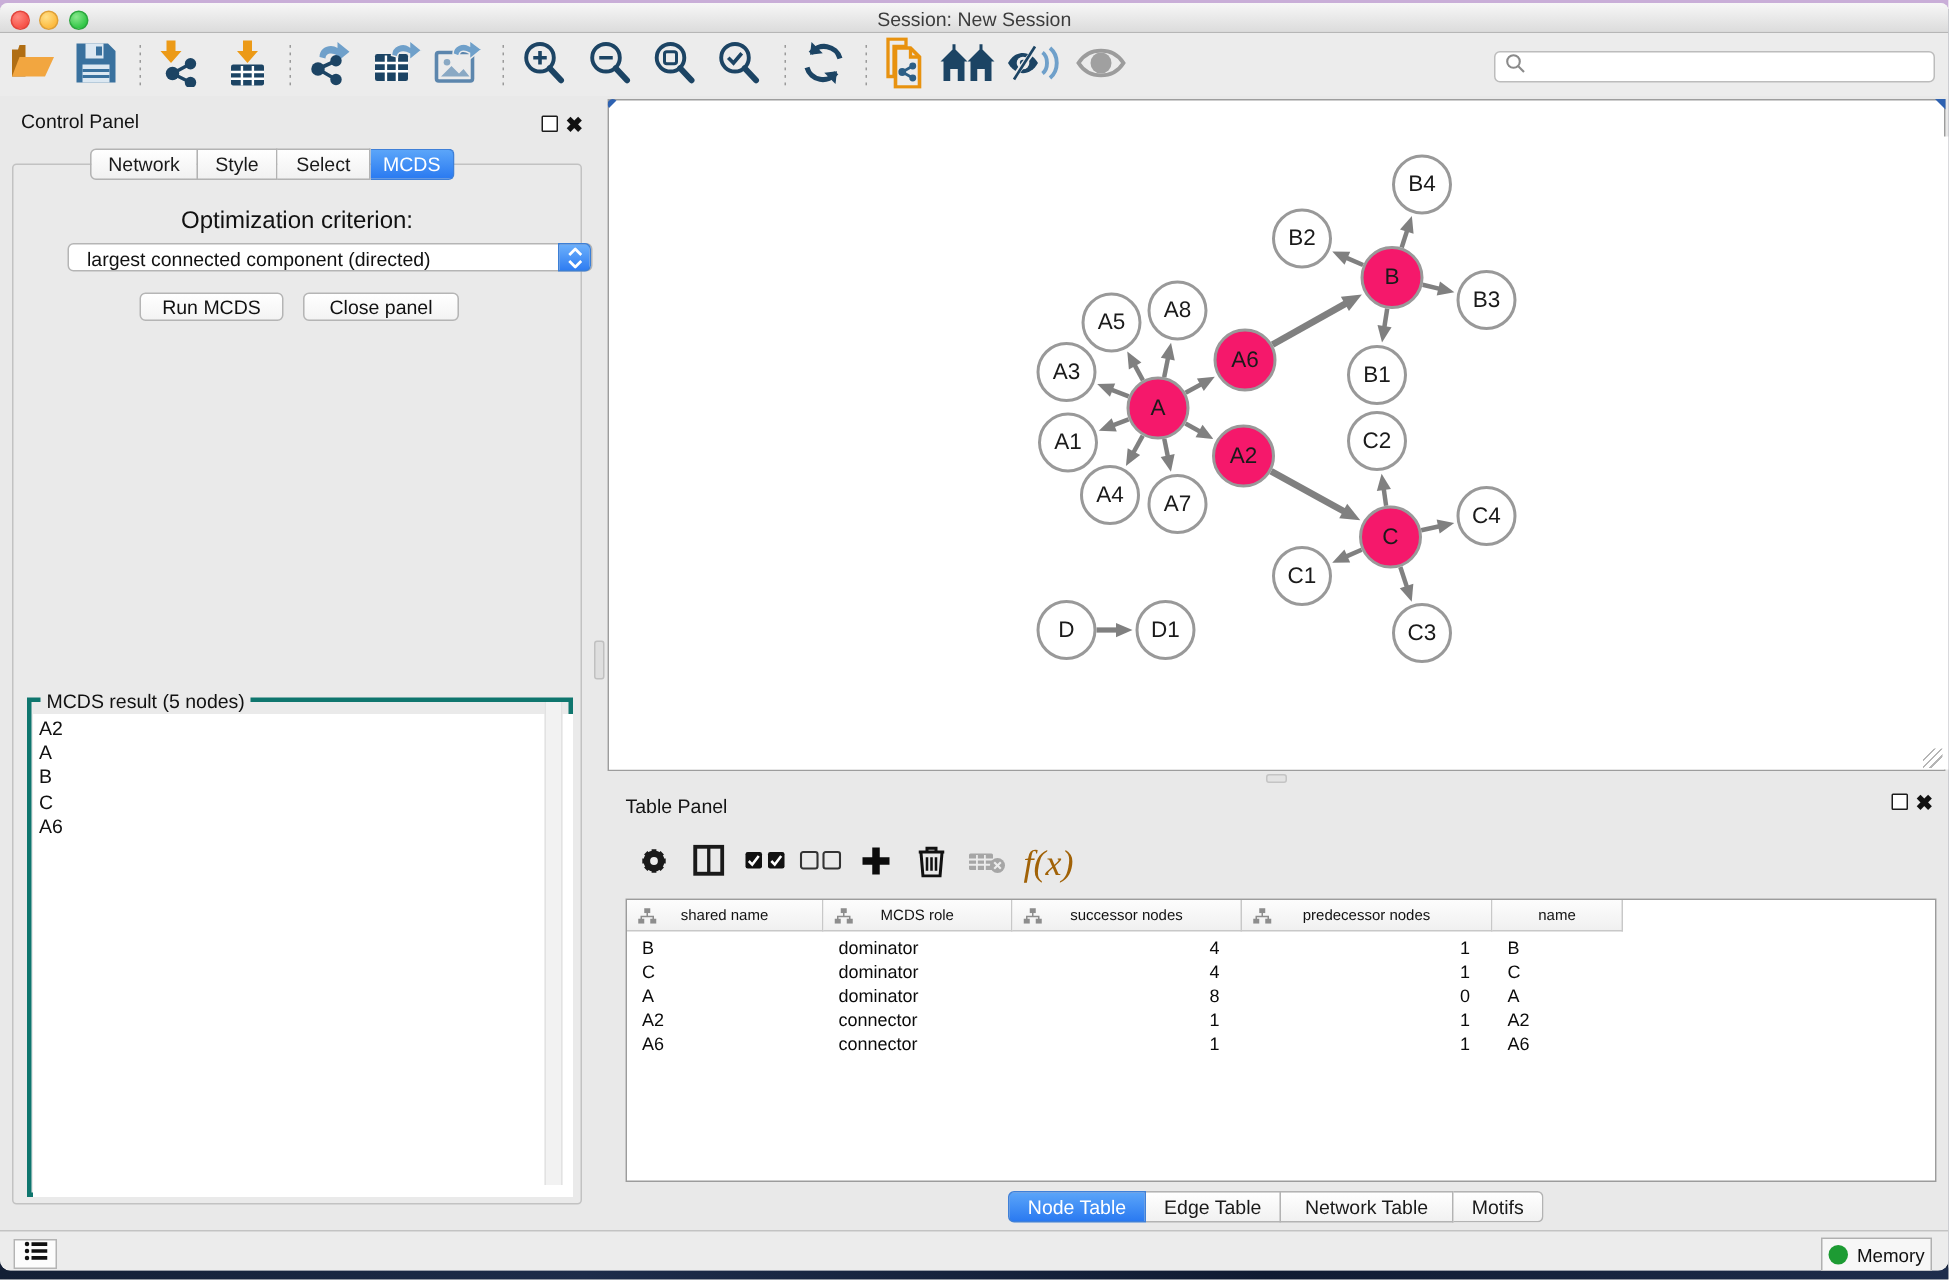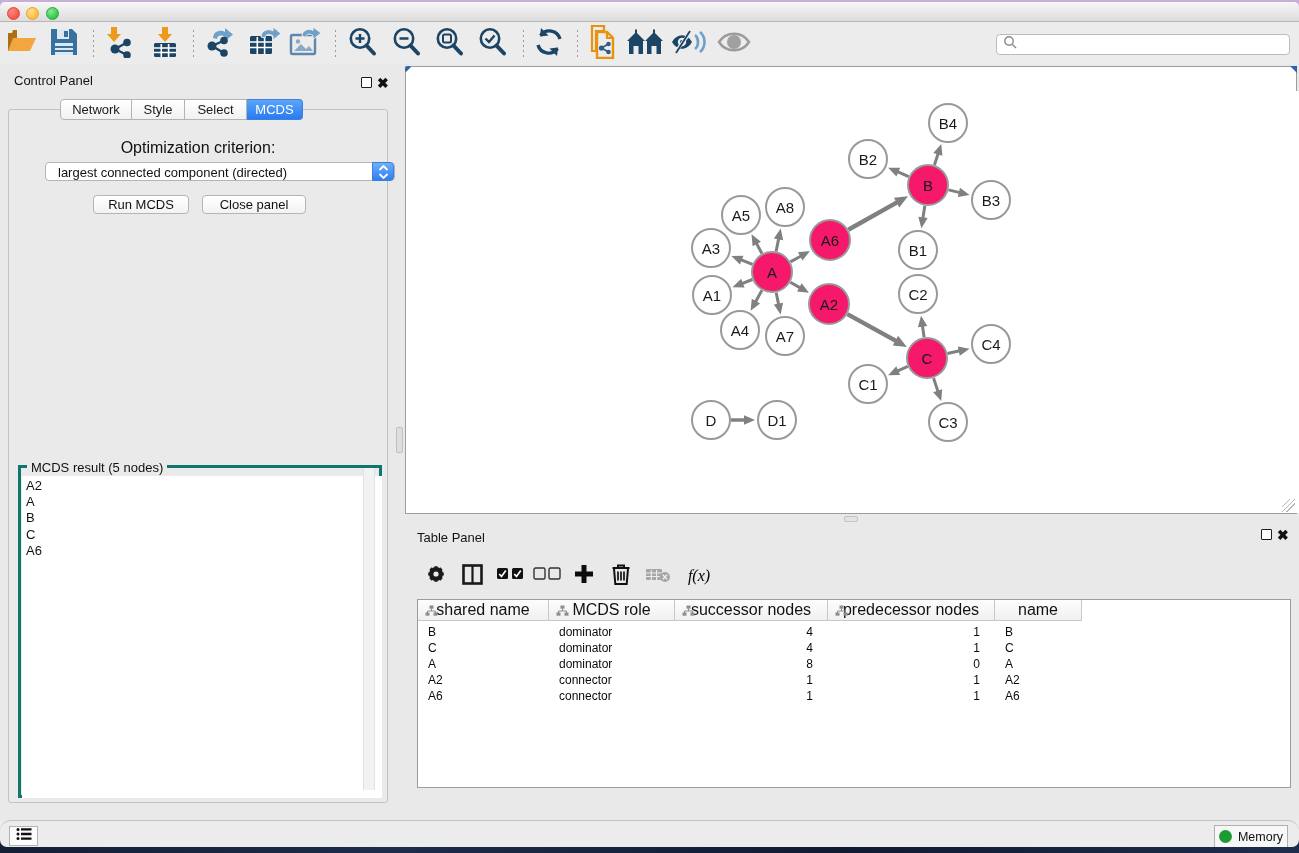--- a/index.html
+++ b/index.html
@@ -90,54 +90,55 @@
   .net-canvas { position:absolute; left:0; top:24px; width:1062px; height:422px; background:#fff; }
   .resize-grip { position:absolute; right:1px; bottom:1px; width:13px; height:13px;
     background:
       linear-gradient(135deg, transparent 0 5px,  #b5b5b5 5px 6px,  transparent 6px 8.5px, #b5b5b5 8.5px 9.5px, transparent 9.5px 12px, #b5b5b5 12px 13px, transparent 13px); }
 
   
   .tpanel { position:absolute; left:405px; top:458px; width:894px; height:298px; }
   .tp-head-title { position:absolute; left:12px; top:8px; font-size:13px; color:#141414; }
   .tp-toolbar { position:absolute; left:12px; top:33px; height:42px; display:flex; align-items:center; gap:0px; }
   .tp-tool { width:37px; height:36px; display:flex; align-items:center; justify-content:center; }
-  .fx-label { font-family:"Liberation Serif", serif; font-style:italic; font-size:16px; color:#000000; }
+  .fx-label { font-family:"Liberation Serif", serif; font-style:italic; font-size:24px; color:#a16207; }
   .dtable { position:absolute; left:12px; top:77px; width:874px; height:189px; background:#fff;
     border:1px solid #9c9c9c; overflow:hidden; }
   .dt-header { position:absolute; left:0; top:0; height:21px; display:flex; }
   .dt-hcell { position:relative; height:21px; background:linear-gradient(#fdfdfd,#f0f0f0);
     border-right:1px solid #c8c8c8; border-bottom:1px solid #c8c8c8;
-    font-size:16px; color:#111; display:flex; align-items:center; justify-content:center; }
+    font-size:10px; color:#111; display:flex; align-items:center; justify-content:center; }
   .dt-hcell .tree-ico { position:absolute; left:7px; top:5px; }
   .dt-rows { position:absolute; left:0; top:24px; width:100%; }
   .dt-row { display:flex; height:16px; line-height:16px; font-size:12px; color:#0b0b0b; }
   .dt-cell { overflow:hidden; white-space:nowrap; }
   .tp-tabs { position:absolute; left:267px; top:272px; height:21px; display:flex; }
   .tp-tabs .seg { font-size:13px; }
 
   
   .statusbar { position:absolute; left:0; top:818px; width:100%; height:27px; background:#ececec;
-    border-top:1px solid #c3c3c3;border-radius:11px; }
+    border-top:1px solid #c3c3c3; }
   .list-btn { position:absolute; left:9px; top:5px; width:29px; height:20px; background:#fcfcfc;
     border:1px solid #b4b4b4; display:flex; align-items:center; justify-content:center; }
   .memory-btn { position:absolute; right:11px; top:4px; width:74px; height:23px; background:#f7f7f7;
     border:1px solid #b0b0b0; display:flex; align-items:center; justify-content:center; gap:6px; }
   .memory-dot { width:13px; height:13px; border-radius:50%; background:#1d9b33; }
   .memory-btn span { font-size:12.5px; color:#111; }
 </style>
 </head>
 <body>
 
 <div class="desktop">
   <div class="app">
 
     <div class="titlebar">
       <div class="tl red"></div>
       <div class="tl yellow"></div>
       <div class="tl green"></div>
+      <div class="title">Session: New Session</div>
     </div>
 
     <div class="toolbar">
       <div class="tbtn" style="left:3px">
         <span>
           <svg width="33" height="30" viewBox="0 0 33 30">
             <path d="M3 6 L3 24 L12 24 L12 3 L8 3 L7 6 Z" fill="#b06e14"></path>
             <path d="M3 24 L8 11 L31 11 L25 24 Z" fill="#f2a640"></path>
           </svg>
         </span>
@@ -597,20 +598,26 @@
               <div class="dt-row">
                 <div class="dt-cell" style="width: 131px; text-align: left; padding: 0px 0px 0px 10px;">A6</div>
                 <div class="dt-cell" style="width: 126px; text-align: left; padding: 0px 0px 0px 10px;">connector</div>
                 <div class="dt-cell" style="width: 153px; text-align: right; padding: 0px 15px 0px 0px;">1</div>
                 <div class="dt-cell" style="width: 167px; text-align: right; padding: 0px 15px 0px 0px;">1</div>
                 <div class="dt-cell" style="width: 87px; text-align: left; padding: 0px 0px 0px 10px;">A6</div>
               </div>
             </div>
         </div>
 
+        <div class="tp-tabs" id="tp-tabs">
+            <div class="seg active" style="width: 92px;">Node Table</div>
+            <div class="seg" style="width: 90px;">Edge Table</div>
+            <div class="seg" style="width: 115px;">Network Table</div>
+            <div class="seg" style="width: 60px;">Motifs</div>
+          </div>
       </div>
     </div>
 
     <div class="statusbar">
       <div class="list-btn">
         <span>
           <svg width="16" height="14" viewBox="0 0 16 14">
             <circle cx="2" cy="2.4" r="1.5" fill="#111"></circle>
             <circle cx="2" cy="7" r="1.5" fill="#111"></circle>
             <circle cx="2" cy="11.6" r="1.5" fill="#111"></circle>

